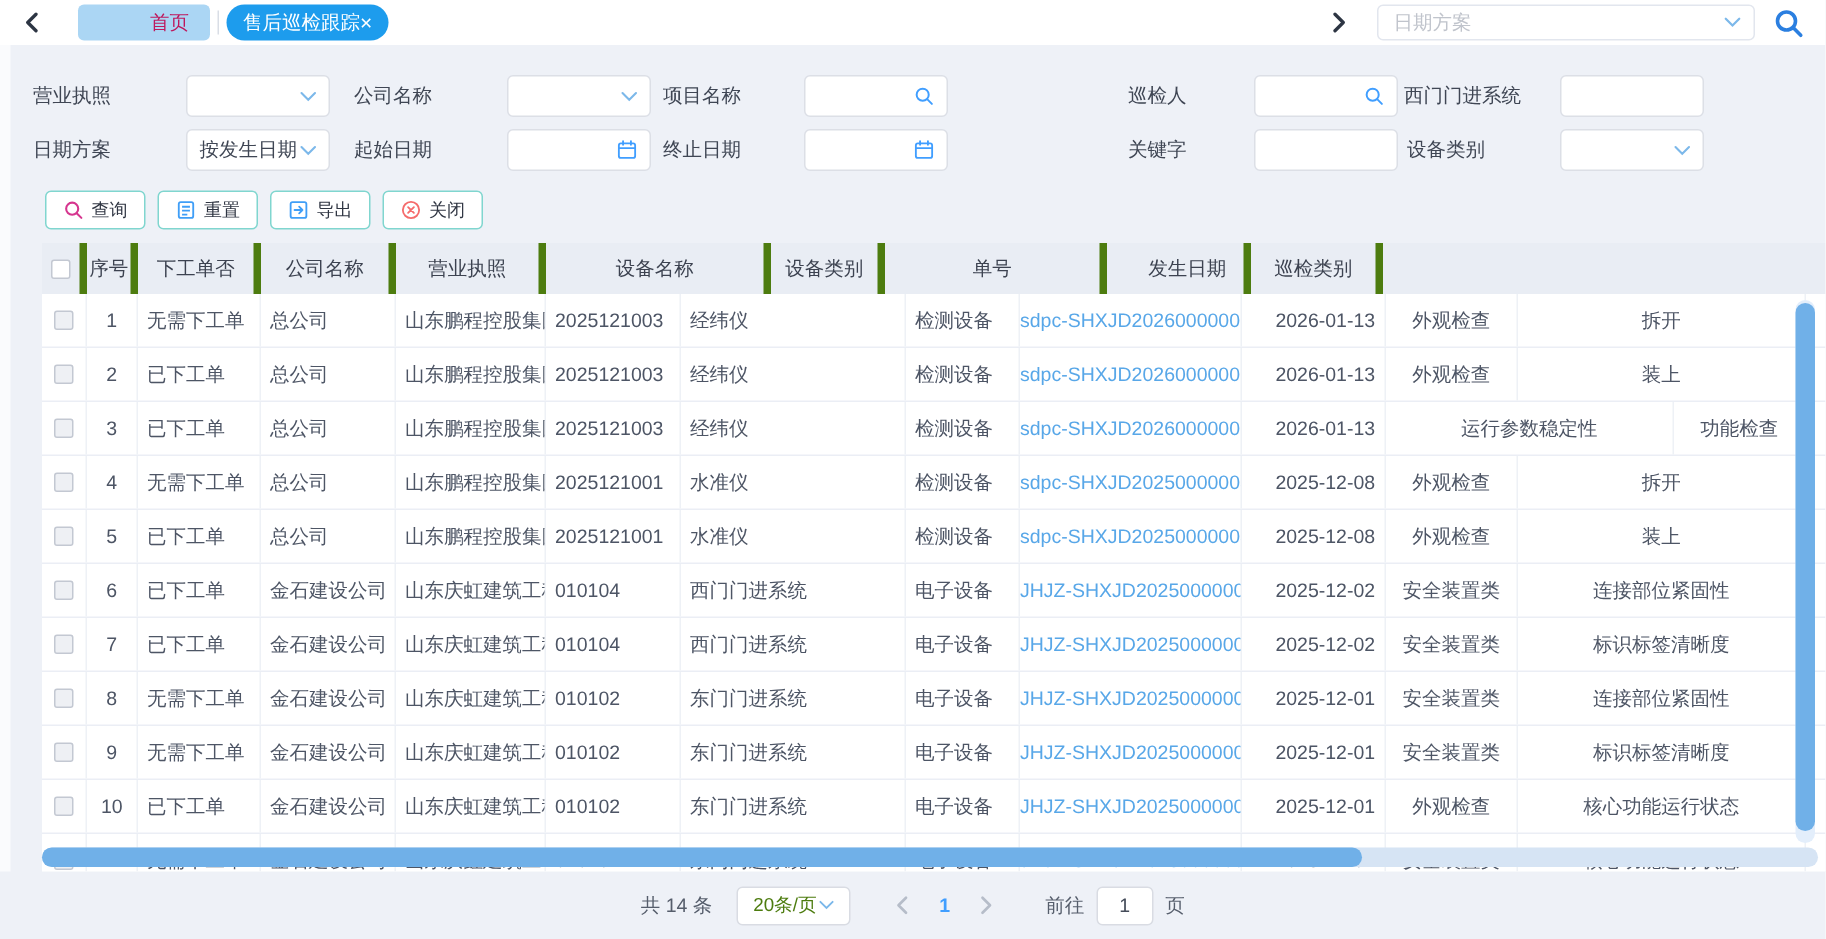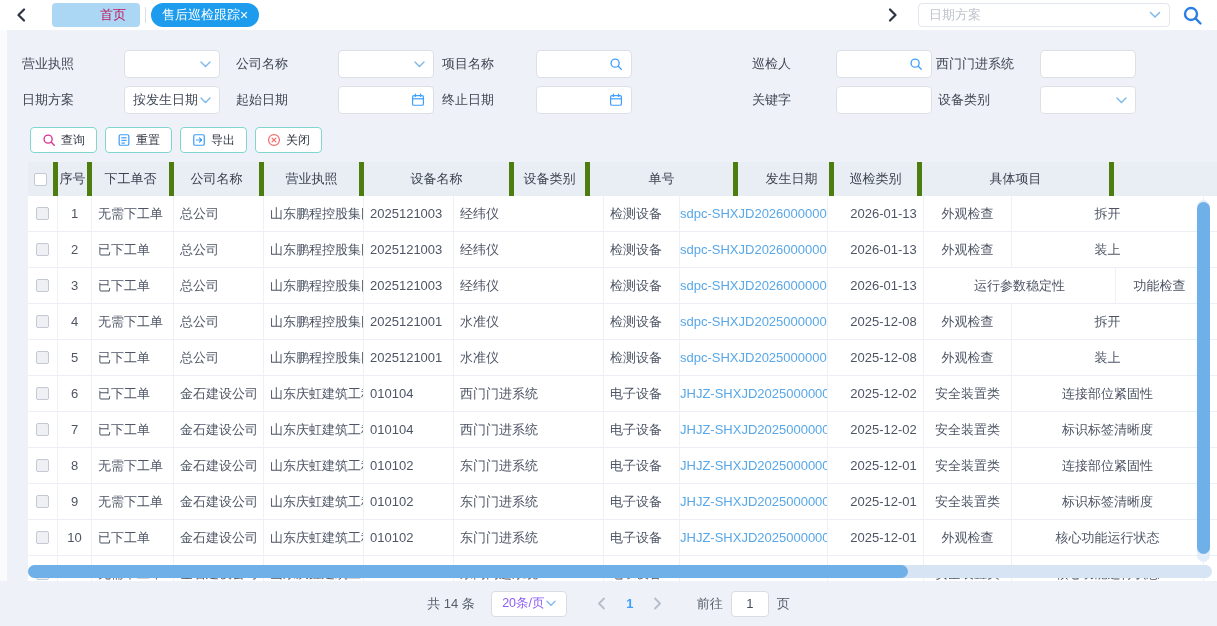--- a/index.html
+++ b/index.html
@@ -75,21 +75,21 @@
              background:#d6e4f4; border-radius:7px; }
   .hscroll .thumb { position:absolute; left:0; top:0; height:13px; width:880px; background:#70b0e8; border-radius:7px; cursor:grab; }
   .vscroll { position:absolute; right:7px; top:38px; width:13px; height:362px; border-radius:7px; background:#e3eefb; }
   .vscroll .thumb { position:absolute; top:2px; left:0; width:13px; height:352px; background:#70b0e8; border-radius:7px; cursor:grab; }
   .left-rail { position:absolute; left:0; top:30px; width:7px; height:551px; background:#fafbfd; }
   
   .footer { height:45px; background:#eef1f7; display:flex; align-items:center; justify-content:center; }
   .total { color:#565e6c; font-size:13px; }
   .psize { width:76px; height:26px; background:#fff; border:1px solid #d9dce3; border-radius:4px;
            display:flex; align-items:center; justify-content:center; gap:1px; margin-left:16px; cursor:pointer;
-           color:#8b5cf6; font-size:12.5px; }
+           color:#4d7c0f; font-size:12.5px; }
   .pager { display:flex; align-items:center; margin-left:22px; }
   .pg-arrow { width:26px; height:26px; display:flex; align-items:center; justify-content:center; cursor:pointer; }
   .pg-num { width:30px; text-align:center; color:#409eff; font-weight:bold; font-size:13px; cursor:pointer; }
   .goto { margin-left:26px; color:#565e6c; font-size:13px; display:flex; align-items:center; }
   .goto-input { width:38px; height:26px; border:1px solid #d9dce3; border-radius:4px; background:#fff;
                 text-align:center; font-size:13px; color:#454c5a; margin:0 8px; font-family:inherit; }
   svg { display:block; }
 </style>
 </head>
 <body>
@@ -284,21 +284,20 @@
         </div>
       <div class="th c-idx">序号</div>
       <div class="th c-need">下工单否</div>
       <div class="th c-comp">公司名称</div>
       <div class="th c-lic">营业执照</div>
       <div class="th c-devname">设备名称</div>
       <div class="th c-devtype">设备类别</div>
       <div class="th c-order">单号</div>
       <div class="th c-date">发生日期</div>
       <div class="th c-instype">巡检类别</div>
-      <div class="th c-item">具体项目</div>
       <div class="th c-sliver"></div>
     </div>
     <div class="tbody" id="tbody">
         <div class="tr">
     <div class="td c-cb">
             <span class="cb"></span>
           </div>
     <div class="td c-idx">1</div>
     <div class="td c-need">无需下工单</div>
     <div class="td c-comp">总公司</div>

